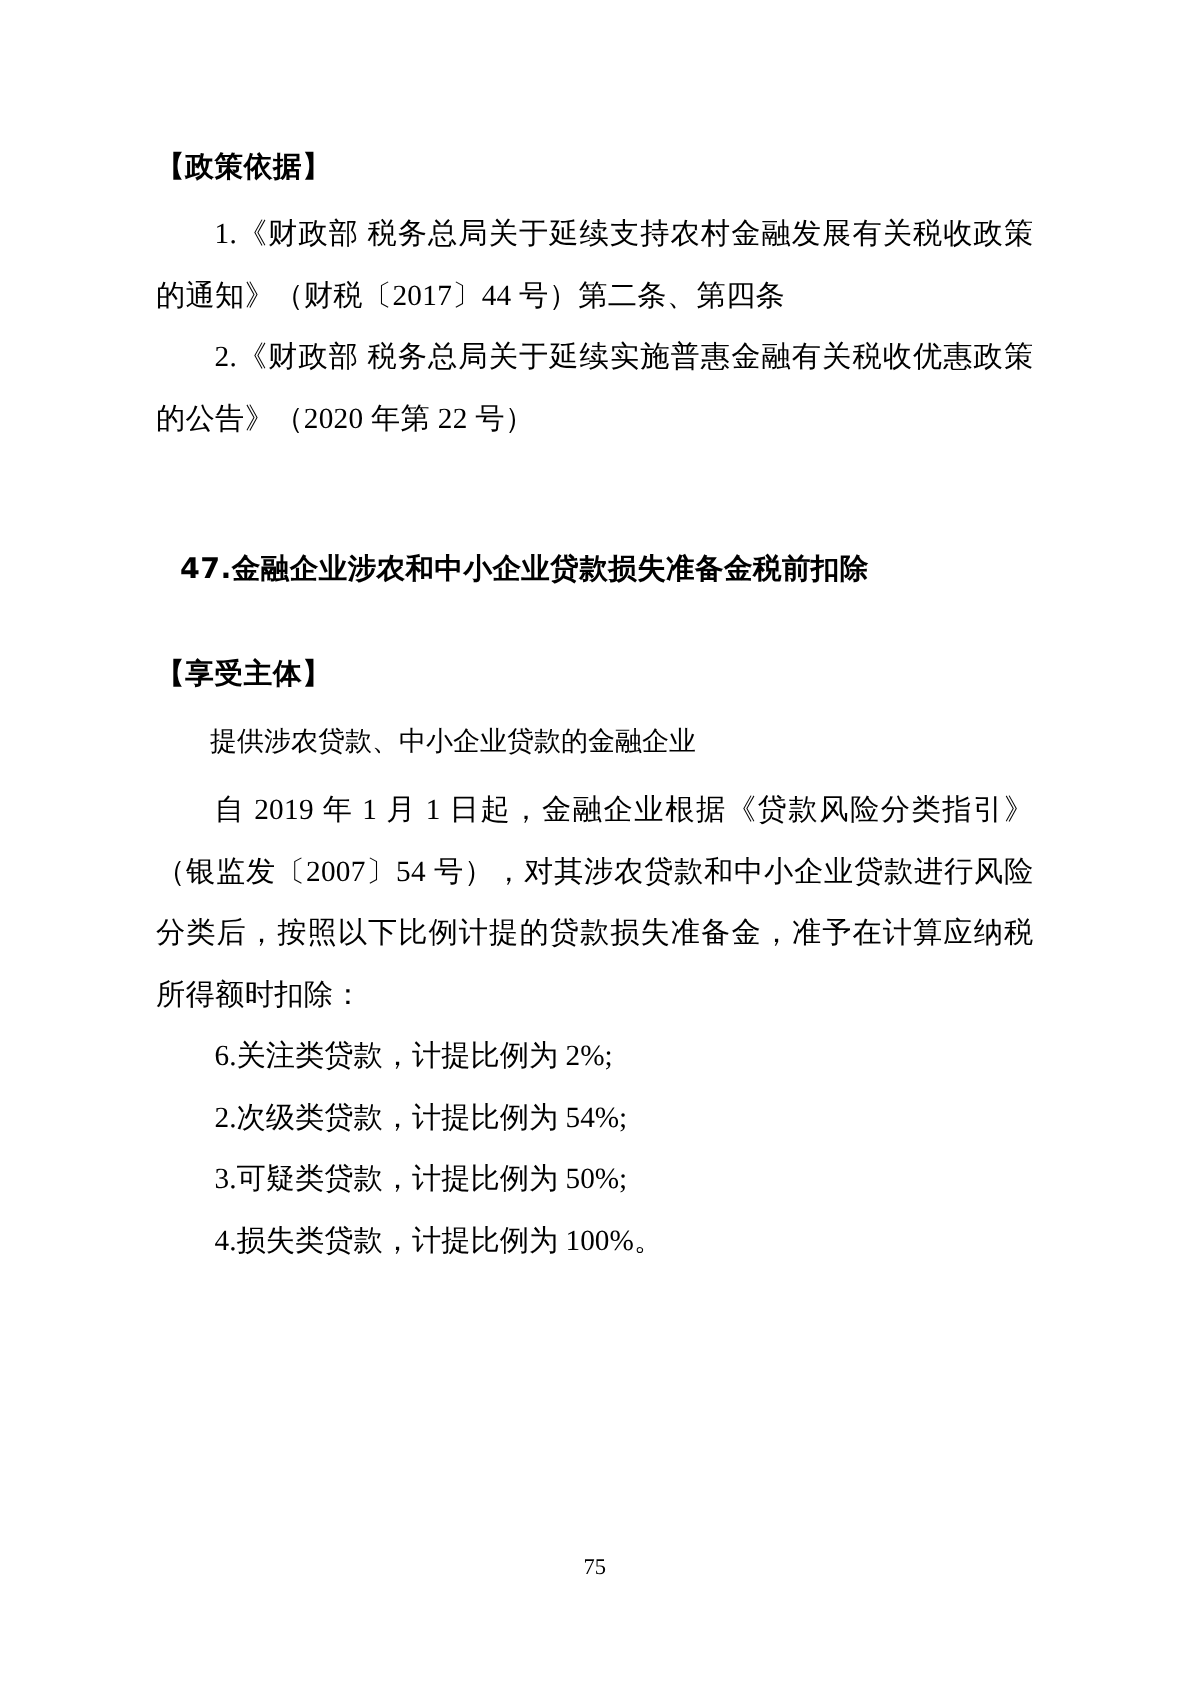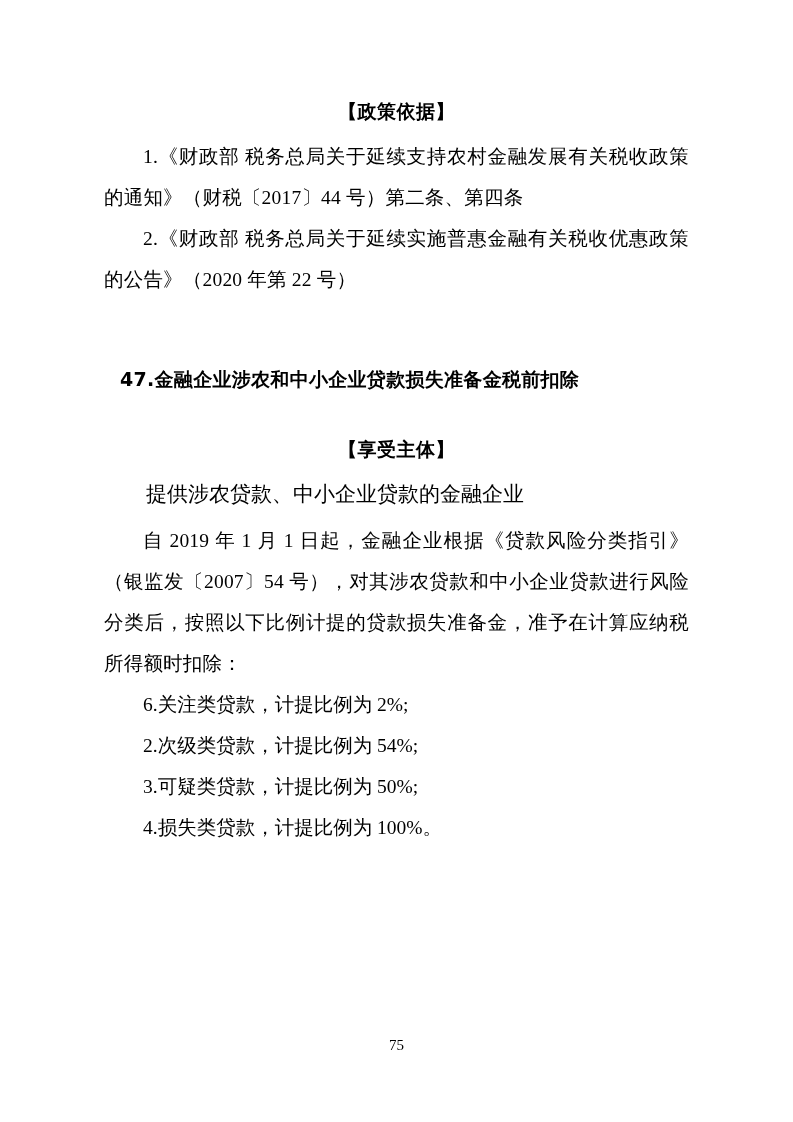--- a/index.html
+++ b/index.html
@@ -25,21 +25,20 @@
   .doc-body {
     width: 585px;
   }
   .section-heading {
     font-family: "DejaVu Sans", "Liberation Sans", sans-serif;
     font-weight: bold;
     font-size: 19px;
     line-height: 30px;
     letter-spacing: 0.5px;
     margin: 0 0 10px 0;
-    text-align: center;
   }
   .heading-bracket {
     margin-top: 0;
   }
   .para {
     font-size: 19.5px;
     line-height: 41px;
     text-align: justify;
     text-justify: inter-ideograph;
     margin: 0;
@@ -54,21 +53,21 @@
 
   .title-num {
     font-family: "DejaVu Sans", "Liberation Sans", sans-serif;
     font-weight: bold;
     font-size: 19px;
     line-height: 34px;
     letter-spacing: 0.3px;
     margin: 16px;
   }
   .subject-text {
-    font-size: 21px;
+    font-size: 18px;
     line-height: 40px;
     text-indent: 2em;
     margin: 0;
   }
   .list-item {
     font-size: 19.5px;
     line-height: 41px;
     text-indent: 2em;
     margin: 0;
   }

